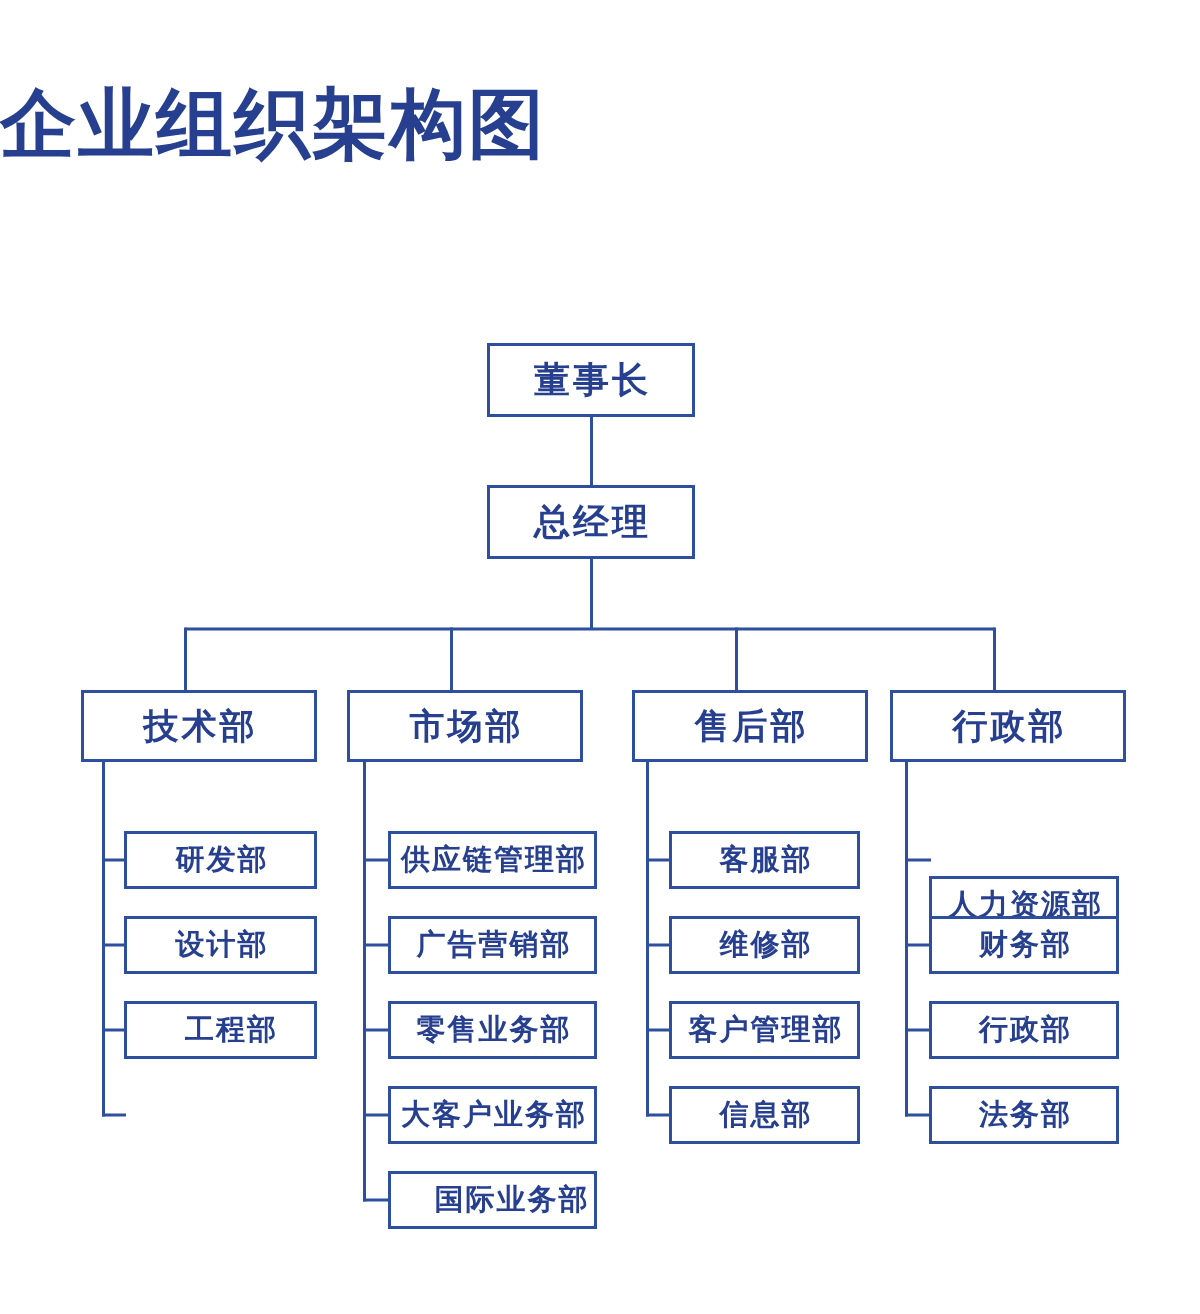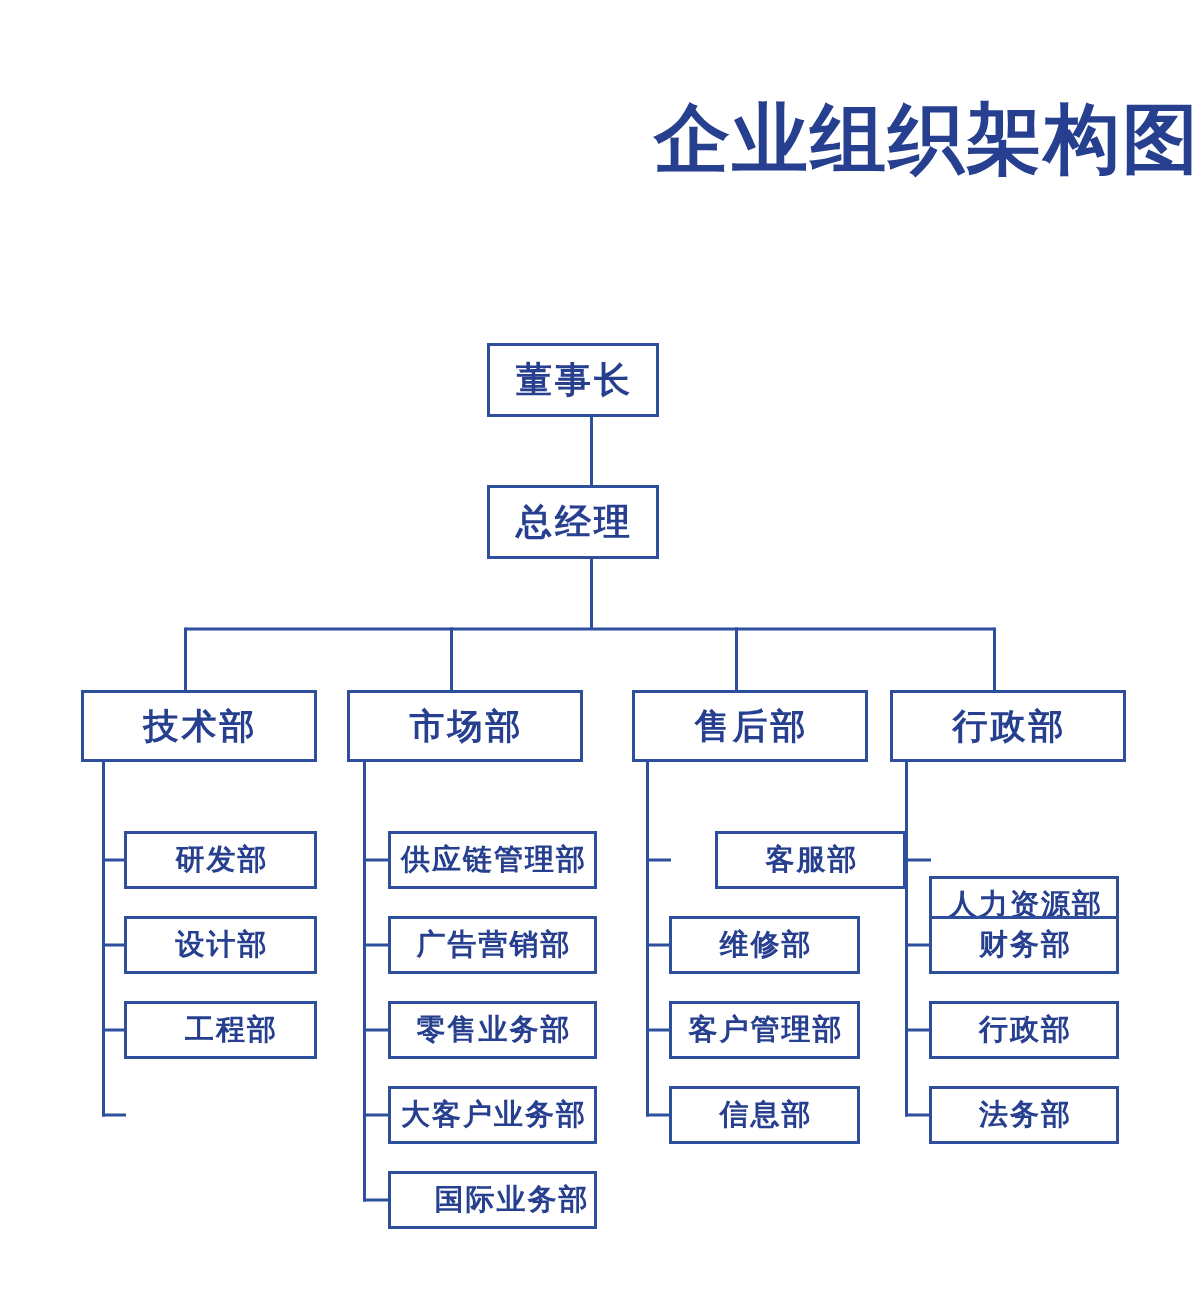--- a/index.html
+++ b/index.html
@@ -16,22 +16,22 @@
     position: relative;
     width: 1200px;
     height: 1314px;
     background: var(--bg);
     overflow: hidden;
   }
   .title {
     position: absolute;
     left: 0;
     right: 0;
-    top: 89px;
-    text-align: right;
+    top: 74px;
+    text-align: left;
     font-size: 76px;
     font-weight: 700;
     letter-spacing: 2px;
     color: var(--text);
   }
   .connectors {
     position: absolute;
     left: 0;
     top: 0;
     width: 1200px;
@@ -44,21 +44,21 @@
     display: flex;
     align-items: center;
     justify-content: center;
     background: var(--bg);
     border: 3px solid var(--line);
     color: var(--text);
     font-weight: 700;
     white-space: nowrap;
     text-indent: 3px; 
   }
-  .l1   { width: 172px; height: 74px; font-size: 36px; letter-spacing: 3px; }
+  .l1   { width: 208px; height: 74px; font-size: 36px; letter-spacing: 3px; }
   .dept { width: 236px; height: 72px; top: 690px; font-size: 35px; letter-spacing: 3px; }
   .child { height: 58px; font-size: 29px; letter-spacing: 2px; }
 </style>
 </head>
 <body>
 
 <div class="canvas">
 
   <div class="title">企业组织架构图</div>
 
@@ -114,21 +114,21 @@
   <div class="node child" style="left:124px; top:831px; width:193px;">研发部</div>
   <div class="node child" style="left:124px; top:916px; width:193px;">设计部</div>
   <div class="node child" style="left:124px; top:1001px; width:193px;padding-left:19px;">工程部</div>
 
   <div class="node child" style="left:388px; top:831px; width:209px;">供应链管理部</div>
   <div class="node child" style="left:388px; top:916px; width:209px;">广告营销部</div>
   <div class="node child" style="left:388px; top:1001px; width:209px;">零售业务部</div>
   <div class="node child" style="left:388px; top:1086px; width:209px;">大客户业务部</div>
   <div class="node child" style="left:388px; top:1171px; width:209px;padding-left:36px;">国际业务部</div>
 
-  <div class="node child" style="left:669px; top:831px; width:191px;margin-left:46px;">客服部</div>
+  <div class="node child" style="left:669px; top:831px; width:191px;">客服部</div>
   <div class="node child" style="left:669px; top:916px; width:191px;">维修部</div>
   <div class="node child" style="left:669px; top:1001px; width:191px;">客户管理部</div>
   <div class="node child" style="left:669px; top:1086px; width:191px;">信息部</div>
 
   <div class="node child" style="left:929px; top:876px; width:190px;text-decoration:underline;">人力资源部</div>
   <div class="node child" style="left:929px; top:916px; width:190px;">财务部</div>
   <div class="node child" style="left:929px; top:1001px; width:190px;">行政部</div>
   <div class="node child" style="left:929px; top:1086px; width:190px;">法务部</div>
 
 </div>

